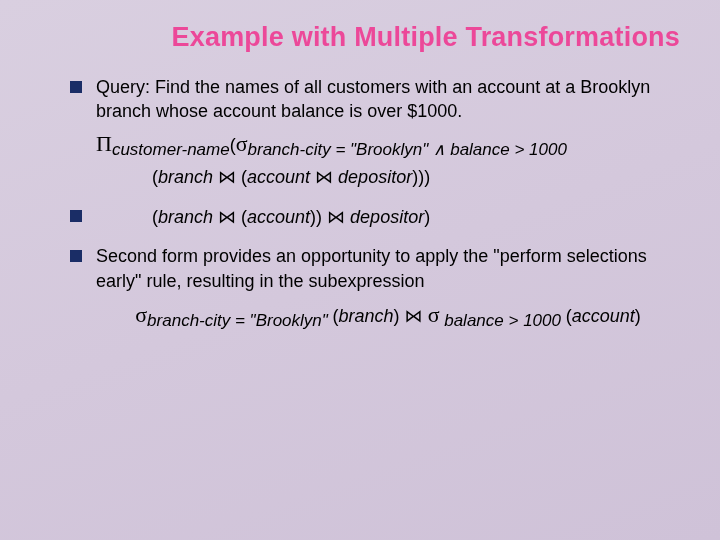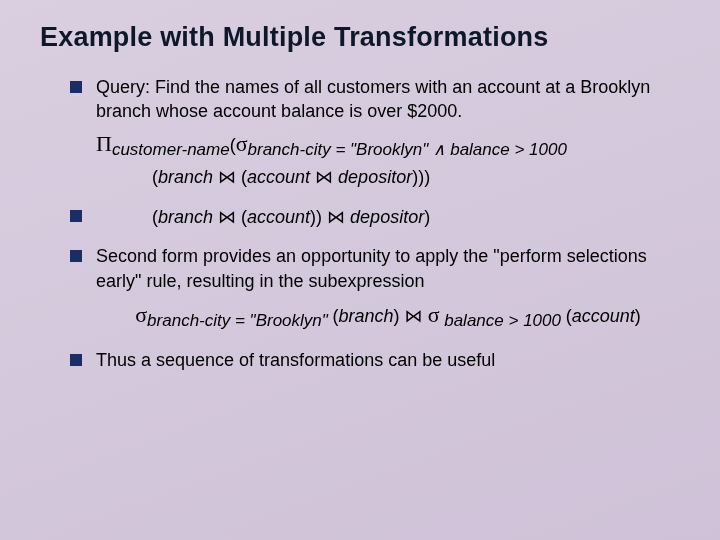--- a/index.html
+++ b/index.html
@@ -15,22 +15,22 @@
   .slide {
     box-sizing: border-box;
     padding: 22px 40px 20px 40px;
     width: 100%;
     height: 100%;
   }
   h1.title {
     margin: 0 0 22px 0;
     font-size: 27px;
     font-weight: bold;
-    color: #0f172a;
-    text-align: left;
+    color: #ec4899;
+    text-align: right;
     letter-spacing: 0.2px;
   }
   ul.bullets {
     list-style: none;
     margin: 0;
     padding: 0 0 0 30px;
   }
   ul.bullets > li {
     position: relative;
     padding-left: 26px;
@@ -84,21 +84,21 @@
 </head>
 <body>
 
 <div class="slide">
 
   <h1 class="title">Example with Multiple Transformations</h1>
 
   <ul class="bullets">
 
     <li>
-      <span>Query:  Find the names of all customers with an account at a Brooklyn branch whose account balance is over $2000.</span>
+      <span>Query:  Find the names of all customers with an account at a Brooklyn branch whose account balance is over $1000.</span>
       <span class="formula">
         <span class="sym">Π</span><span class="sub">customer-name</span><span>(</span><span class="sym">σ</span><span class="sub">branch-city = "Brooklyn" </span><span class="sub">∧</span><span class="sub">  balance &gt; 1000</span>
       </span>
       <span class="formula-line2">
         <span>(</span><span class="it">branch </span><span>⋈</span><span> (</span><span class="it">account </span><span>⋈</span><span class="it"> depositor</span><span>)))</span>
       </span>
     </li>
 
     <li>
       <span class="formula-line2">
@@ -106,19 +106,16 @@
       </span>
     </li>
 
     <li class="tight">
       <span>Second form provides an opportunity to apply the "perform selections early" rule, resulting in the subexpression</span>
       <span class="formula-sub3">
         <span class="sym">σ</span><span class="sub">branch-city = "Brooklyn" </span><span>(</span><span class="it">branch</span><span>) </span><span>⋈</span><span> </span><span class="sym">σ</span><span class="sub"> balance &gt; 1000 </span><span>(</span><span class="it">account</span><span>)</span>
       </span>
     </li>
 
-    <li>
-      <span>Thus a sequence of transformations can be useful</span>
-    </li>
 
   </ul>
 
 </div>
 
 </body></html>

